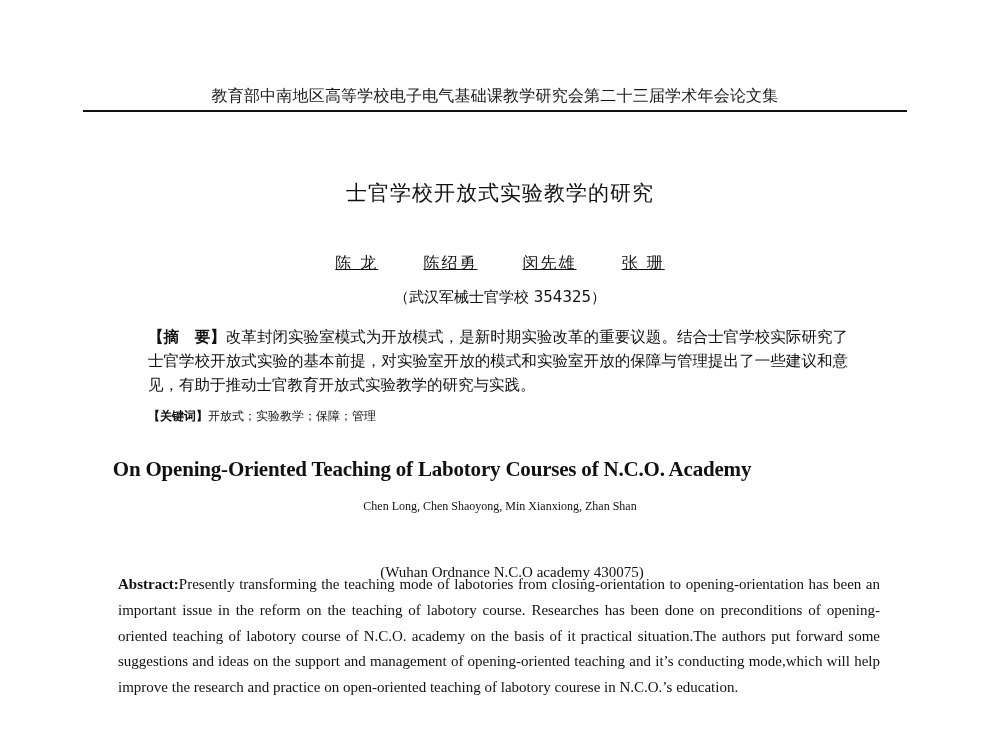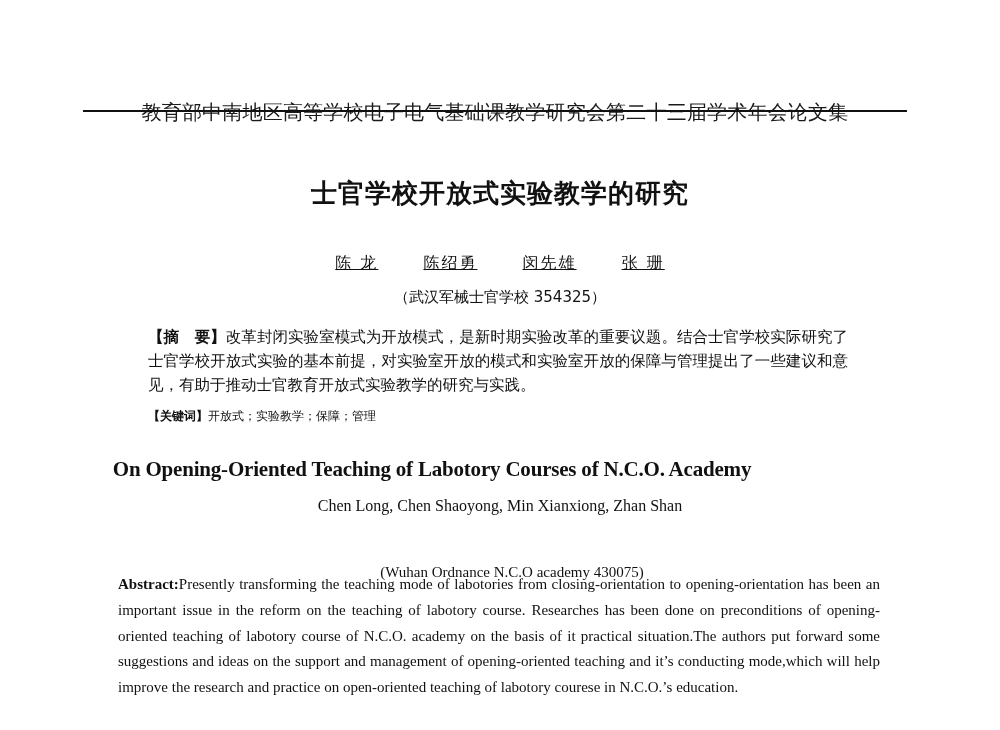--- a/index.html
+++ b/index.html
@@ -14,44 +14,43 @@
       overflow: hidden;
       color: #111111;
       font-family: "DejaVu Serif", "Liberation Serif", serif;
     }
     .running-header {
       position: absolute;
       left: 83px;
       width: 824px;
       top: 86px;
       text-align: center;
-      font-size: 20px;
+      font-size: 16px;
       line-height: 20px;
       letter-spacing: 0.2px;
       color: #1a1a1a;
       font-family: "DejaVu Sans", sans-serif;
-      margin-top: 16px;
     }
     .header-rule {
       position: absolute;
       left: 83px;
       width: 824px;
       top: 110px;
       height: 0;
       border-top: 2px solid #111111;
     }
     .cn-title {
       position: absolute;
       left: 0;
       width: 1000px;
       top: 176px;
       text-align: center;
-      font-size: 26px;
+      font-size: 21px;
       line-height: 34px;
-      font-weight: bold;
+      font-weight: normal;
       letter-spacing: 1px;
       font-family: "DejaVu Sans", sans-serif;
     }
     .cn-authors {
       position: absolute;
       left: 0;
       width: 1000px;
       top: 252px;
       text-align: center;
       font-size: 16px;
@@ -104,21 +103,21 @@
       font-weight: bold;
       font-family: "Liberation Serif", serif;
       letter-spacing: -0.2px;
     }
     .en-authors {
       position: absolute;
       left: 0;
       width: 1000px;
       top: 496px;
       text-align: center;
-      font-size: 16px;
+      font-size: 12px;
       line-height: 20px;
       font-family: "Liberation Serif", serif;
     }
     .en-affil {
       position: absolute;
       left: 12px;
       width: 1000px;
       top: 530px;
       text-align: center;
       font-size: 15px;

